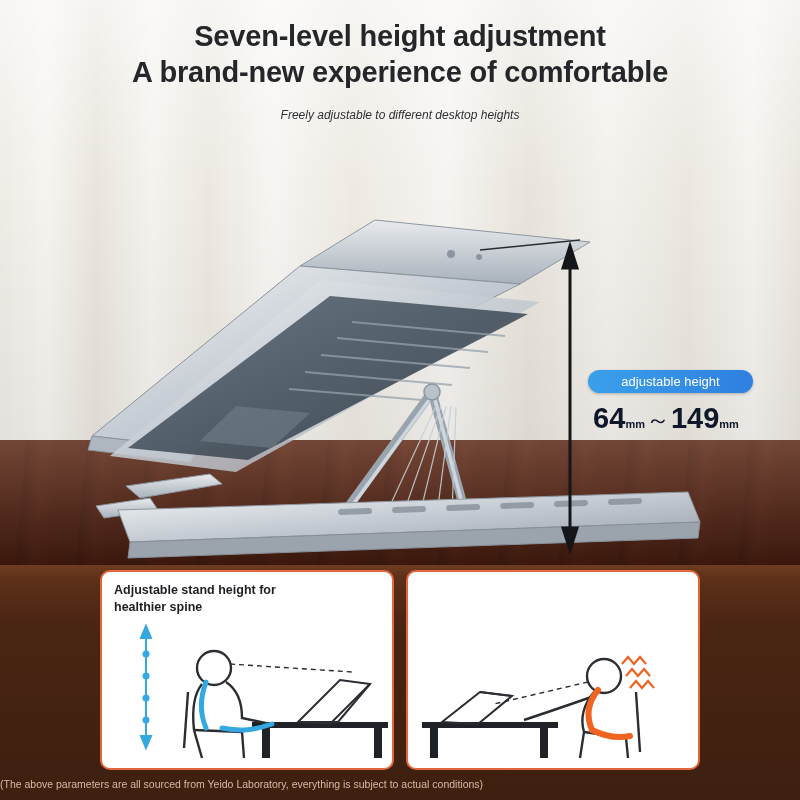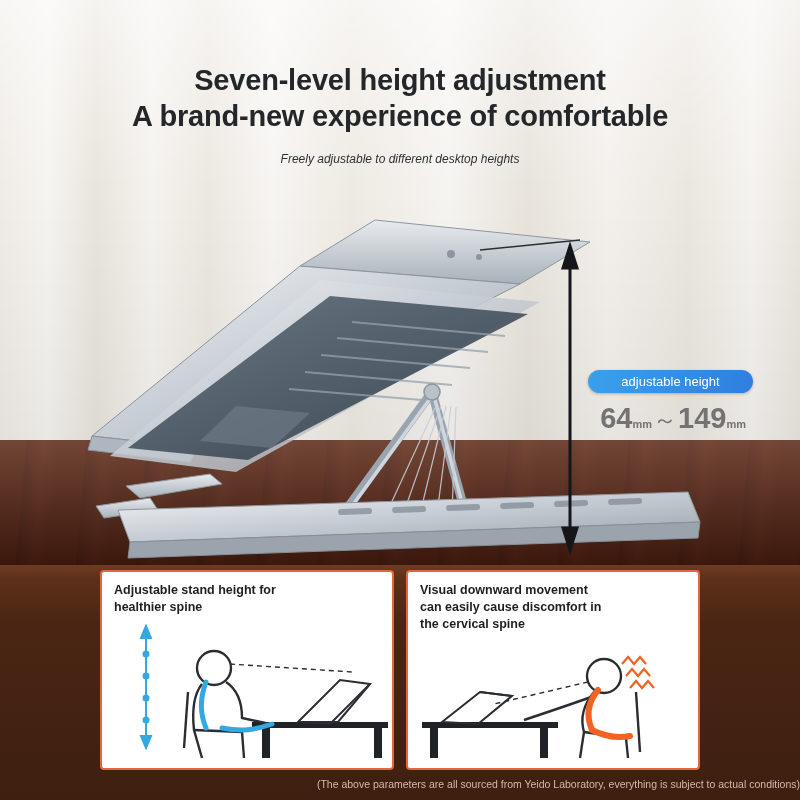--- a/index.html
+++ b/index.html
@@ -59,21 +59,20 @@
     background: linear-gradient(180deg, #6e3c22 0px, #5d3019 14px, #4a2513 60px, #3e1f10 235px);
   }
 
   
   .head {
     position: absolute;
     left: 0; top: 18px;
     width: 800px;
     text-align: center;
     z-index: 5;
-    margin-top: 44px;
   }
   .head h1 {
     margin: 0;
     font-size: 29px;
     line-height: 36px;
     font-weight: bold;
     color: #24262a;
     letter-spacing: -0.2px;
   }
   .head .sub {
@@ -105,25 +104,25 @@
     line-height: 23px;
     text-align: center;
     z-index: 6;
     box-shadow: 0 1px 3px rgba(0,0,0,0.25);
   }
   .range {
     position: absolute;
     left: 586px; top: 400px;
     width: 160px;
     z-index: 6;
-    color: #737373;
+    color: #0f172a;
     font-weight: bold;
     font-size: 29px;
     line-height: 36px;
-    text-align: right;
+    text-align: center;
     white-space: nowrap;
   }
   .range .unit {
     font-size: 11px;
     font-weight: bold;
     vertical-align: baseline;
   }
   .range .tilde {
     font-weight: normal;
     font-size: 24px;
@@ -137,21 +136,21 @@
     width: 600px; height: 200px;
     display: flex;
     gap: 12px;
     z-index: 6;
   }
   .card {
     position: relative;
     flex: 1 1 0;
     background: #ffffff;
     border: 2px solid #e4663c;
-    border-radius: 4px;
+    border-radius: 10px;
     overflow: hidden;
   }
   .card .ctext {
     position: absolute;
     left: 12px; top: 10px;
     width: 190px;
     font-size: 12.5px;
     line-height: 17px;
     color: #1d1f22;
     font-weight: bold;
@@ -162,21 +161,21 @@
     left: 0; top: 0; right: 0; bottom: 0;
     z-index: 1;
   }
   .card .cart svg { display: block; }
 
   
   .foot {
     position: absolute;
     left: 0; top: 778px;
     width: 800px;
-    text-align: right;
+    text-align: left;
     font-size: 10.5px;
     color: #d8b9a4;
     z-index: 7;
   }
 </style>
 </head>
 <body>
 
 <div class="page">
 
@@ -314,21 +313,20 @@
           </g>
           <circle cx="44" cy="82" r="3.5" fill="#34a8e0"></circle>
           <circle cx="44" cy="104" r="3.5" fill="#34a8e0"></circle>
           <circle cx="44" cy="126" r="3.5" fill="#34a8e0"></circle>
           <circle cx="44" cy="148" r="3.5" fill="#34a8e0"></circle>
         </svg>
       </div>
     </div>
 
     <div class="card">
-      <div class="ctext">Visual downward movement can easily cause discomfort in the cervical spine</div>
       <div class="cart">
         <svg width="294" height="196" viewBox="0 0 294 196">
 
           <path d="M14 150 H150 V156 H14 Z" fill="#1f2226"></path>
           <path d="M22 156 V186 H30 V156 Z M132 156 V186 H140 V156 Z" fill="#1f2226"></path>
 
           <path d="M34 150 L72 120 L104 124 L70 152 Z" fill="none" stroke="#2a2d31" stroke-width="2"></path>
           <path d="M72 120 L104 124" fill="none" stroke="#2a2d31" stroke-width="2"></path>
 
           <circle cx="196" cy="104" r="17" fill="none" stroke="#2a2d31" stroke-width="2.4"></circle>

